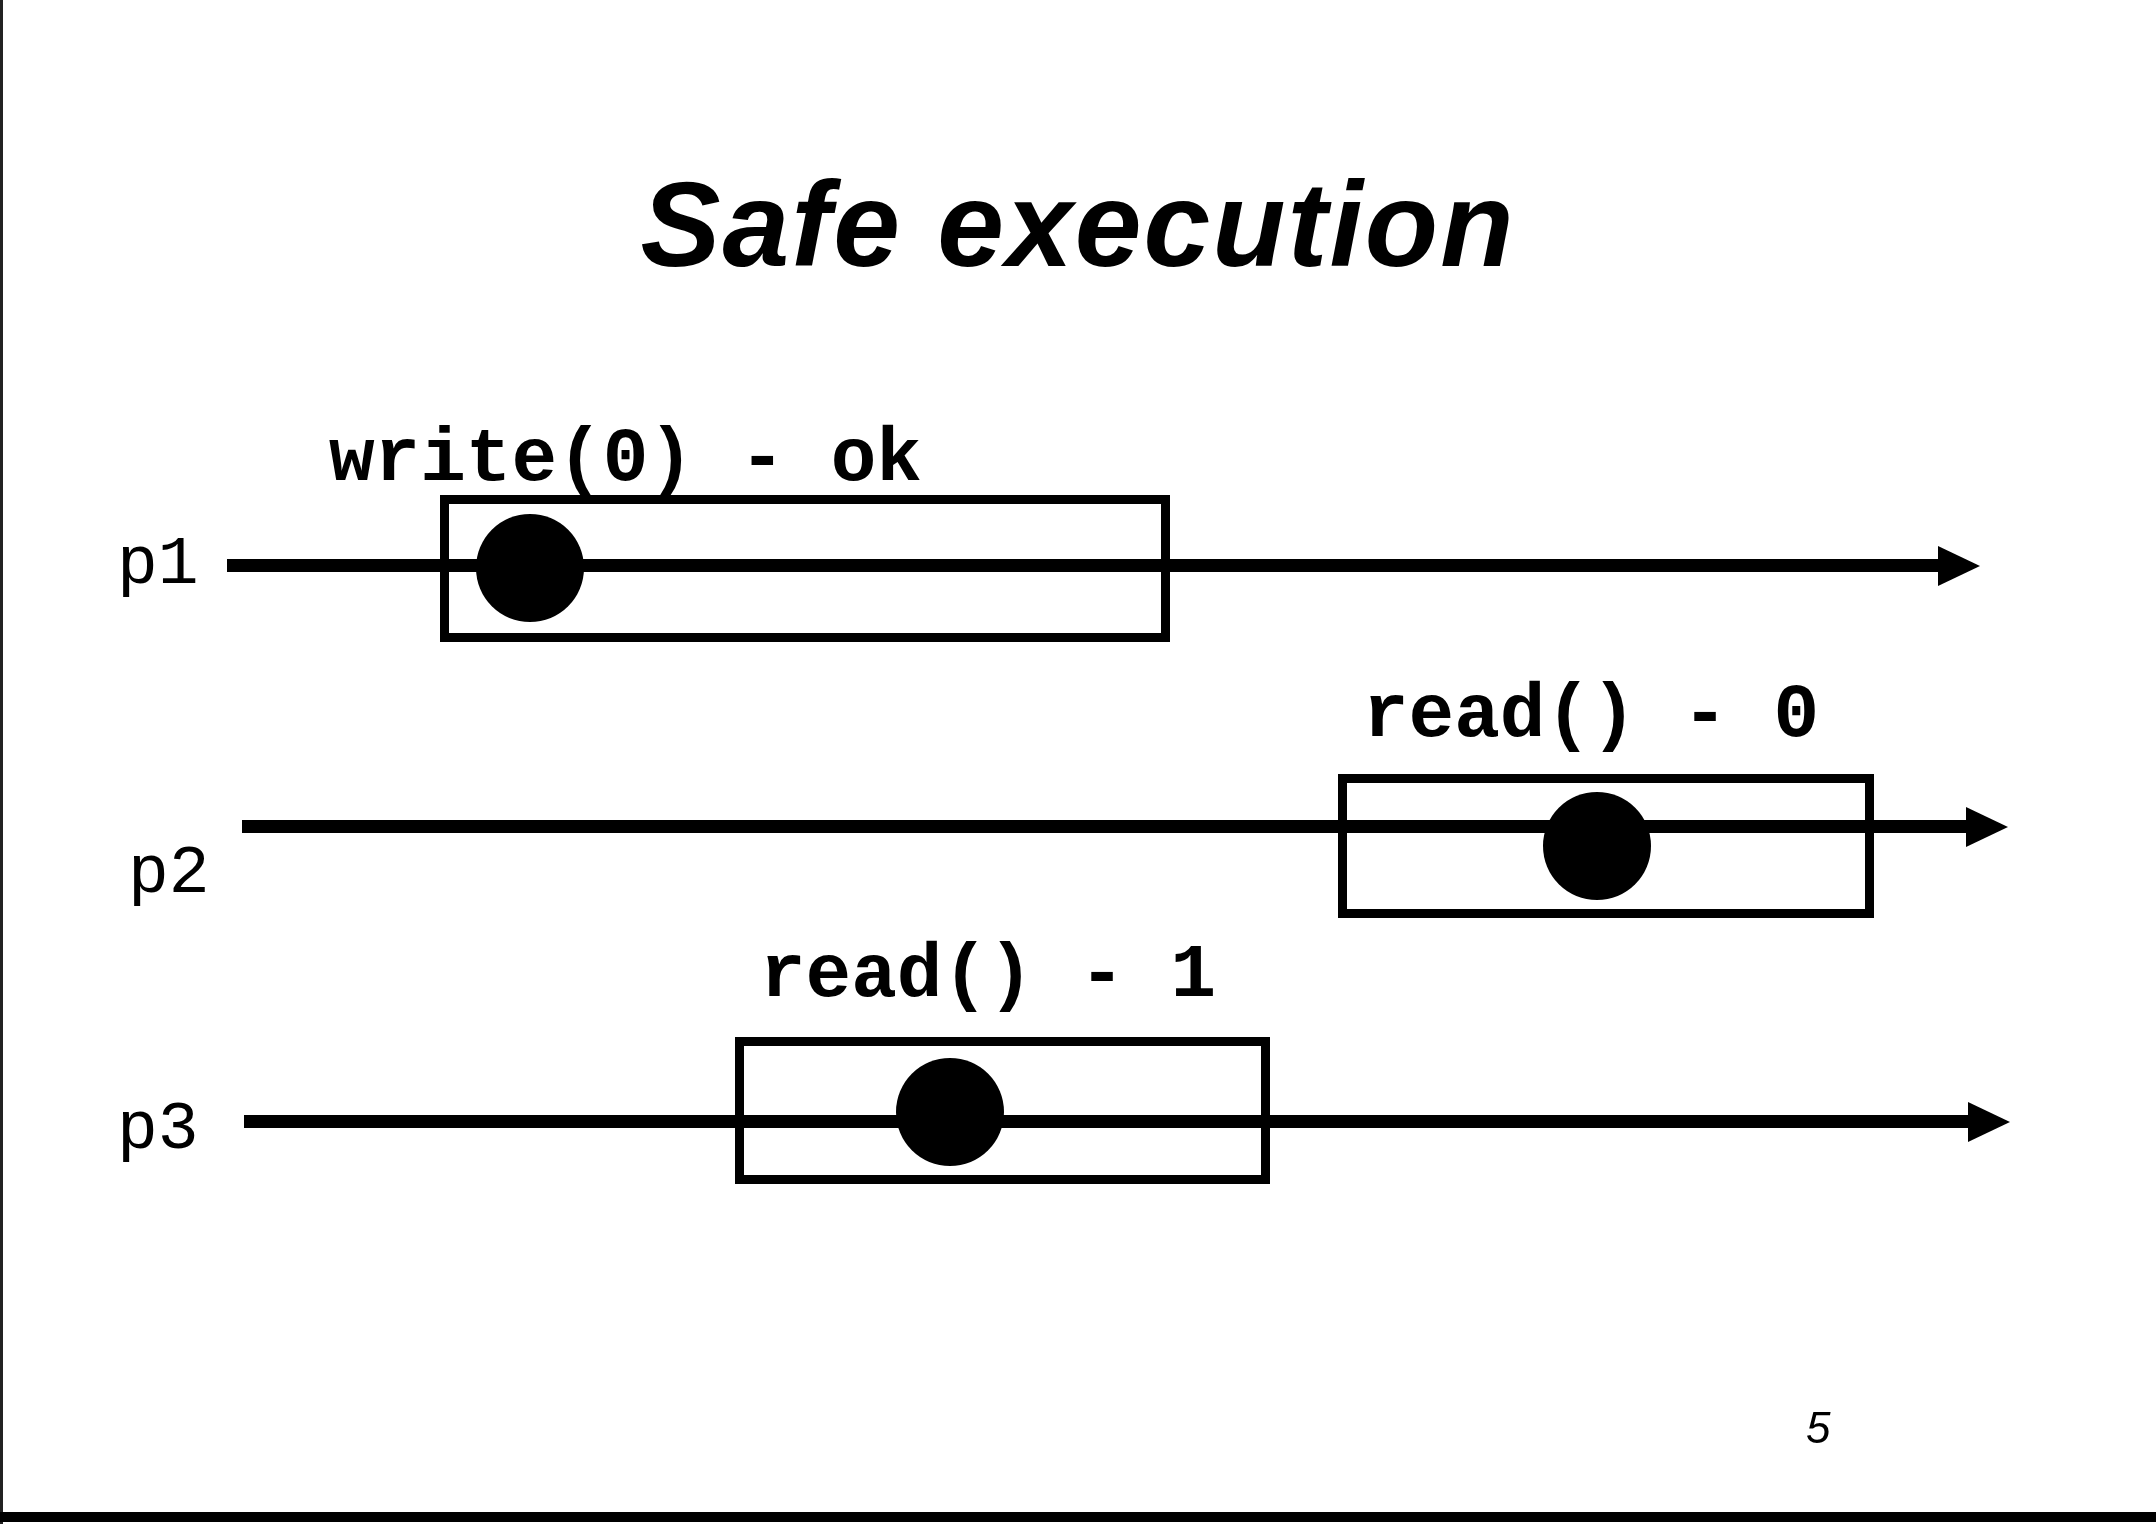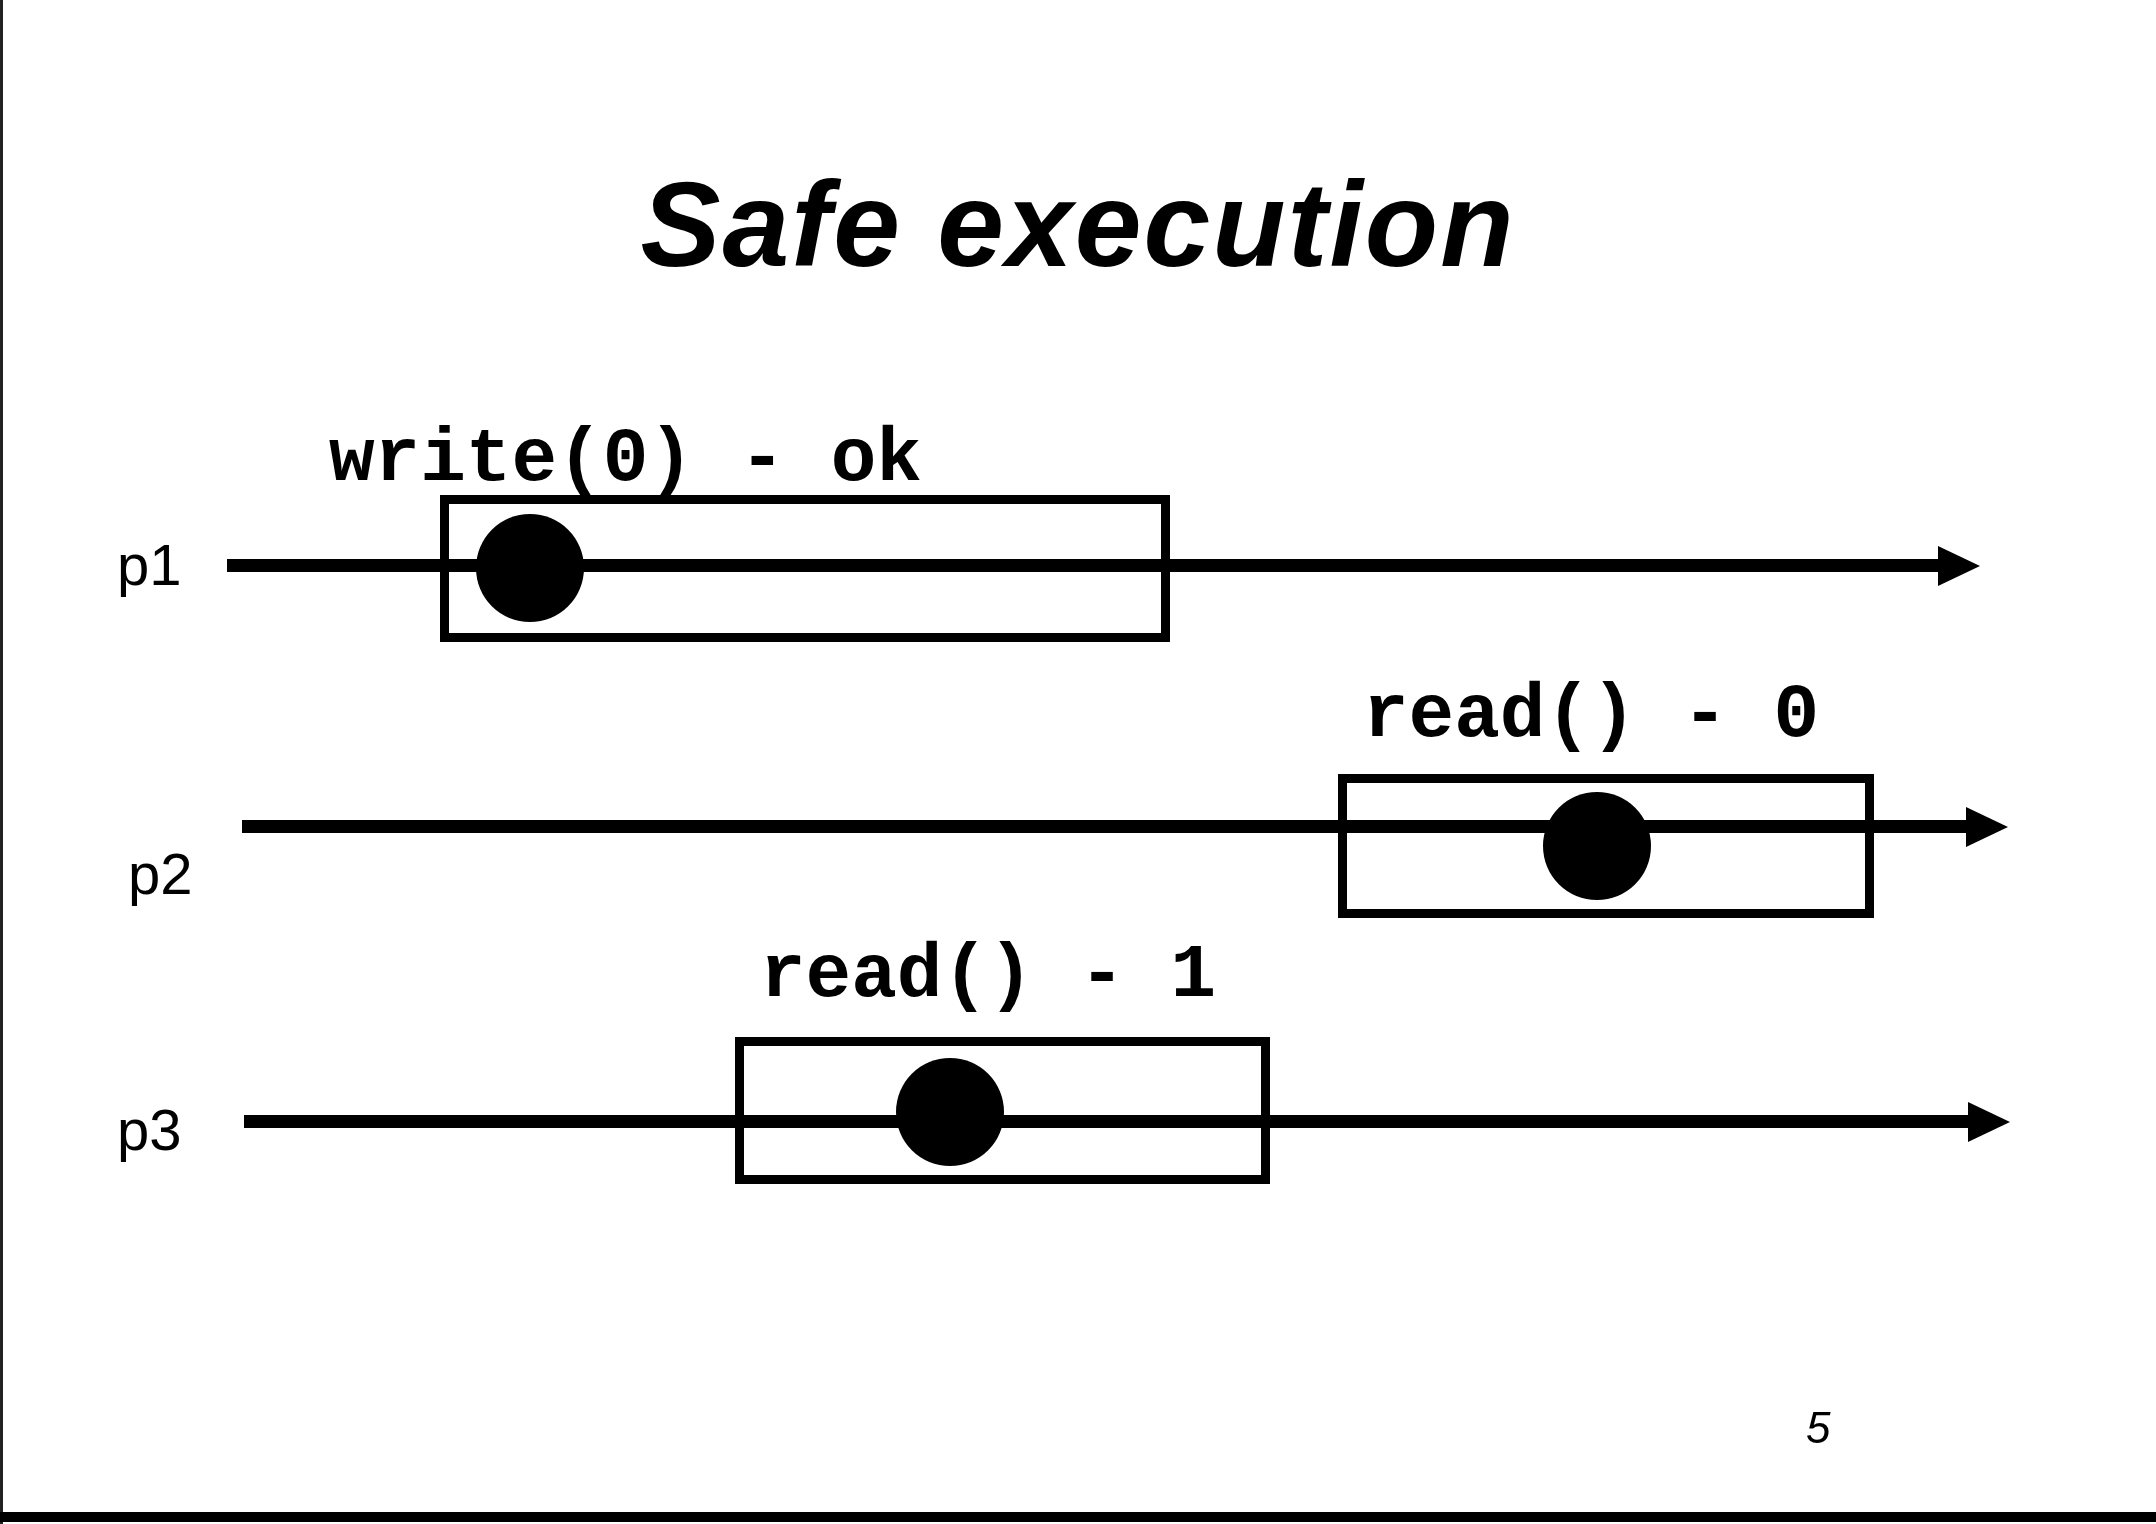--- a/index.html
+++ b/index.html
@@ -40,22 +40,22 @@
     font-size: 120px;
     line-height: 120px;
     font-weight: bold;
     font-style: italic;
     letter-spacing: 2px;
     white-space: pre;
   }
 
   .proc-label {
     position: absolute;
-    font-family: Liberation Sans, sans-serif;
-    font-size: 58px;
+    font-family: Liberation Mono, monospace;
+    font-size: 68px;
     line-height: 80px;
     font-weight: normal;
     white-space: pre;
   }
   .proc-label.r1 { left: 117px; top: 525px; }
   .proc-label.r2 { left: 128px; top: 793px; margin-top: 41px; }
   .proc-label.r3 { left: 117px; top: 1090px; }
 
   .op-label {
     position: absolute;

